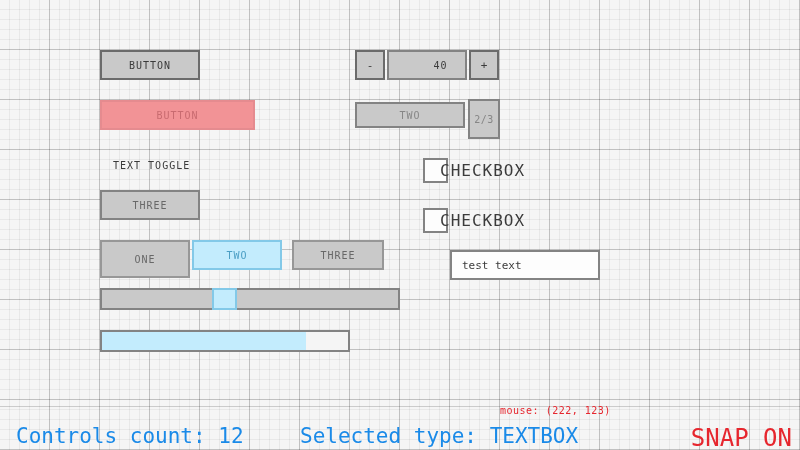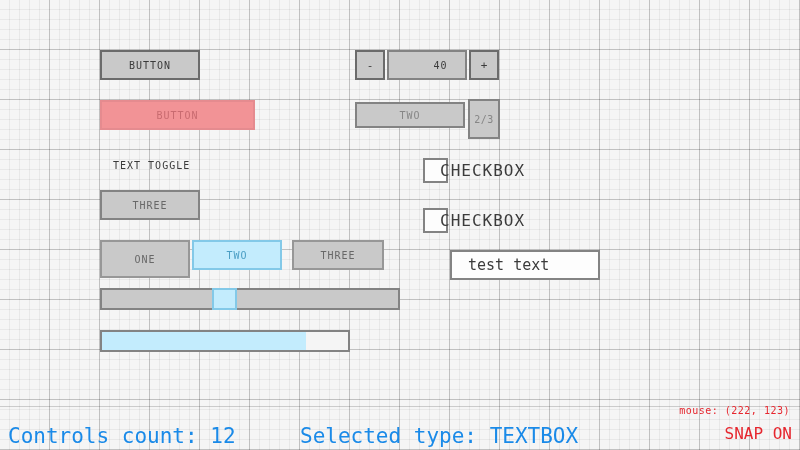--- a/index.html
+++ b/index.html
@@ -154,55 +154,54 @@
     letter-spacing: 1px;
     display: flex;
     align-items: center;
   }
 
   
   .textbox {
     background: #fdfdfd;
     border: 2px solid #838383;
     color: #3b3b3b;
-    font-size: 15px;
-    display: flex;
-    align-items: center;
-    padding-left: 16px;
+    font-size: 11px;
+    display: flex;
+    align-items: center;
+    padding-left: 10px;
   }
 
   
   .status-line {
     position: absolute;
     left: 0;
     top: 406px;
     width: 800px;
     height: 1px;
     background: rgba(0,0,0,0.17);
   }
   .rec-text {
     color: #25a05a;
     font-size: 10px;
     letter-spacing: 0.5px;
   }
   .mouse-text {
     color: #e6262e;
     font-size: 10px;
     letter-spacing: 0.5px;
-    text-align: right;
   }
   .big-blue {
     color: #1a8ae8;
     font-size: 21px;
     letter-spacing: 0px;
     white-space: nowrap;
   }
   .big-red {
     color: #e6262e;
-    font-size: 16px;
+    font-size: 24px;
     letter-spacing: 0px;
     white-space: nowrap;
     text-align: right;
   }
 </style>
 </head>
 <body>
 
 <div id="app">
 
@@ -239,19 +238,19 @@
   <div class="ctl cb-box" style="left:423px; top:208px; width:25px; height:25px;"></div>
   <div class="ctl cb-label" style="left:440px; top:208px; width:110px; height:25px;">CHECKBOX</div>
 
   <div class="ctl textbox" style="left:450px; top:250px; width:150px; height:30px;">test text</div>
 
   <div class="status-line"></div>
 
 
   <div class="ctl mouse-text" style="left:500px; top:405px; width:290px; height:16px;">mouse: (222, 123)</div>
 
-  <div class="ctl big-blue" style="left:8px; top:424px; width:290px; height:26px;">Controls count: 12</div>
+  <div class="ctl big-blue" style="left:16px; top:424px; width:290px; height:26px;">Controls count: 12</div>
 
   <div class="ctl big-blue" style="left:300px; top:424px; width:320px; height:26px;">Selected type: TEXTBOX</div>
 
   <div class="ctl big-red" style="left:600px; top:424px; width:192px; height:26px;">SNAP ON</div>
 
 </div>
 
 </body></html>

